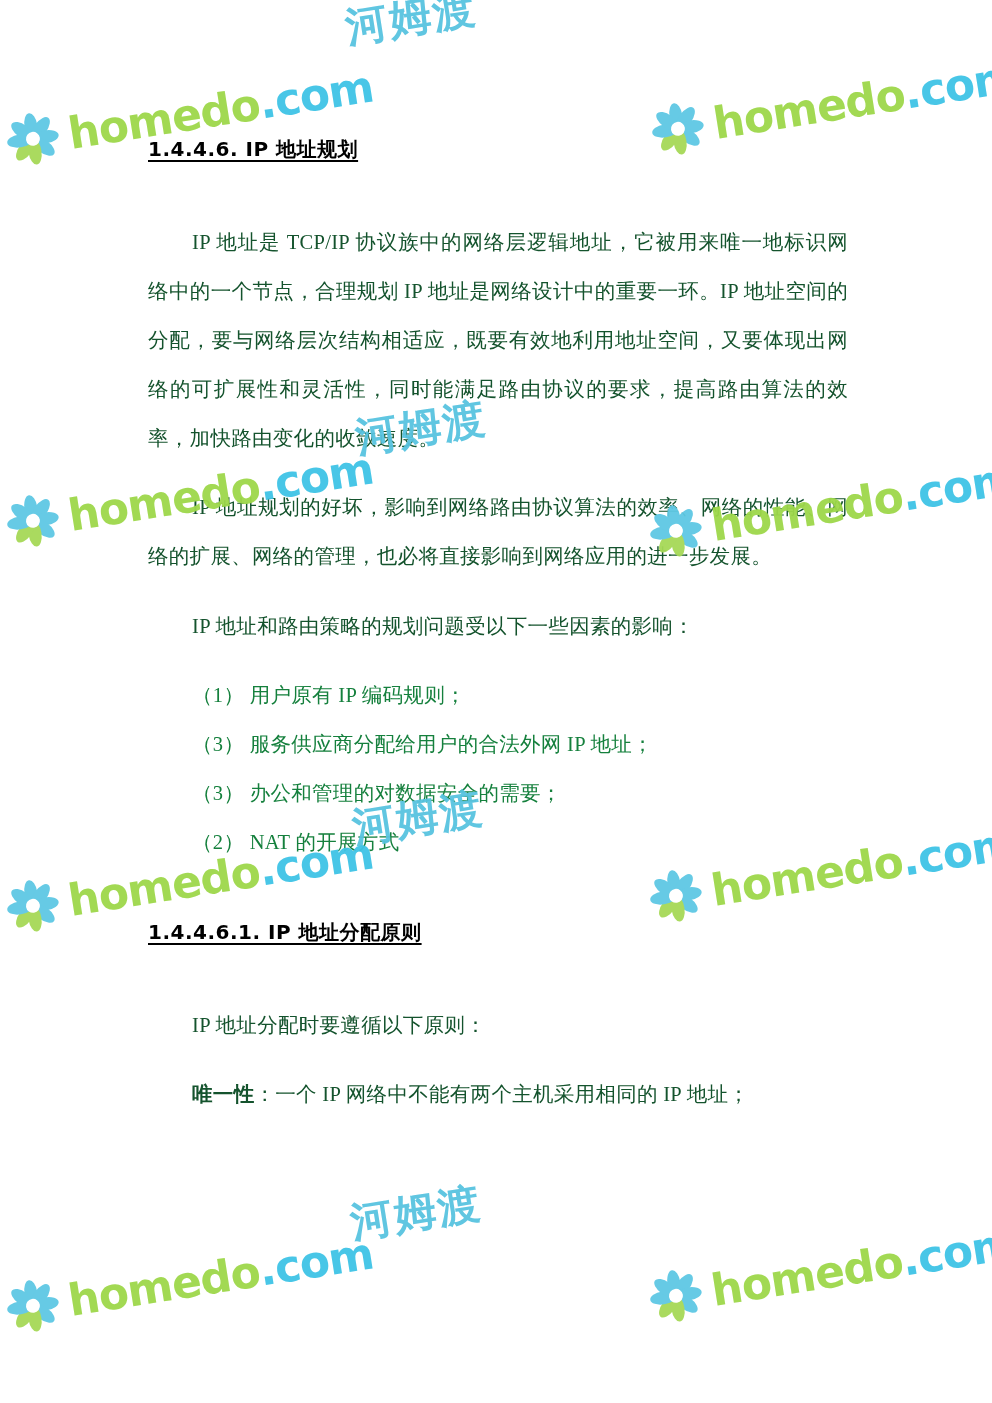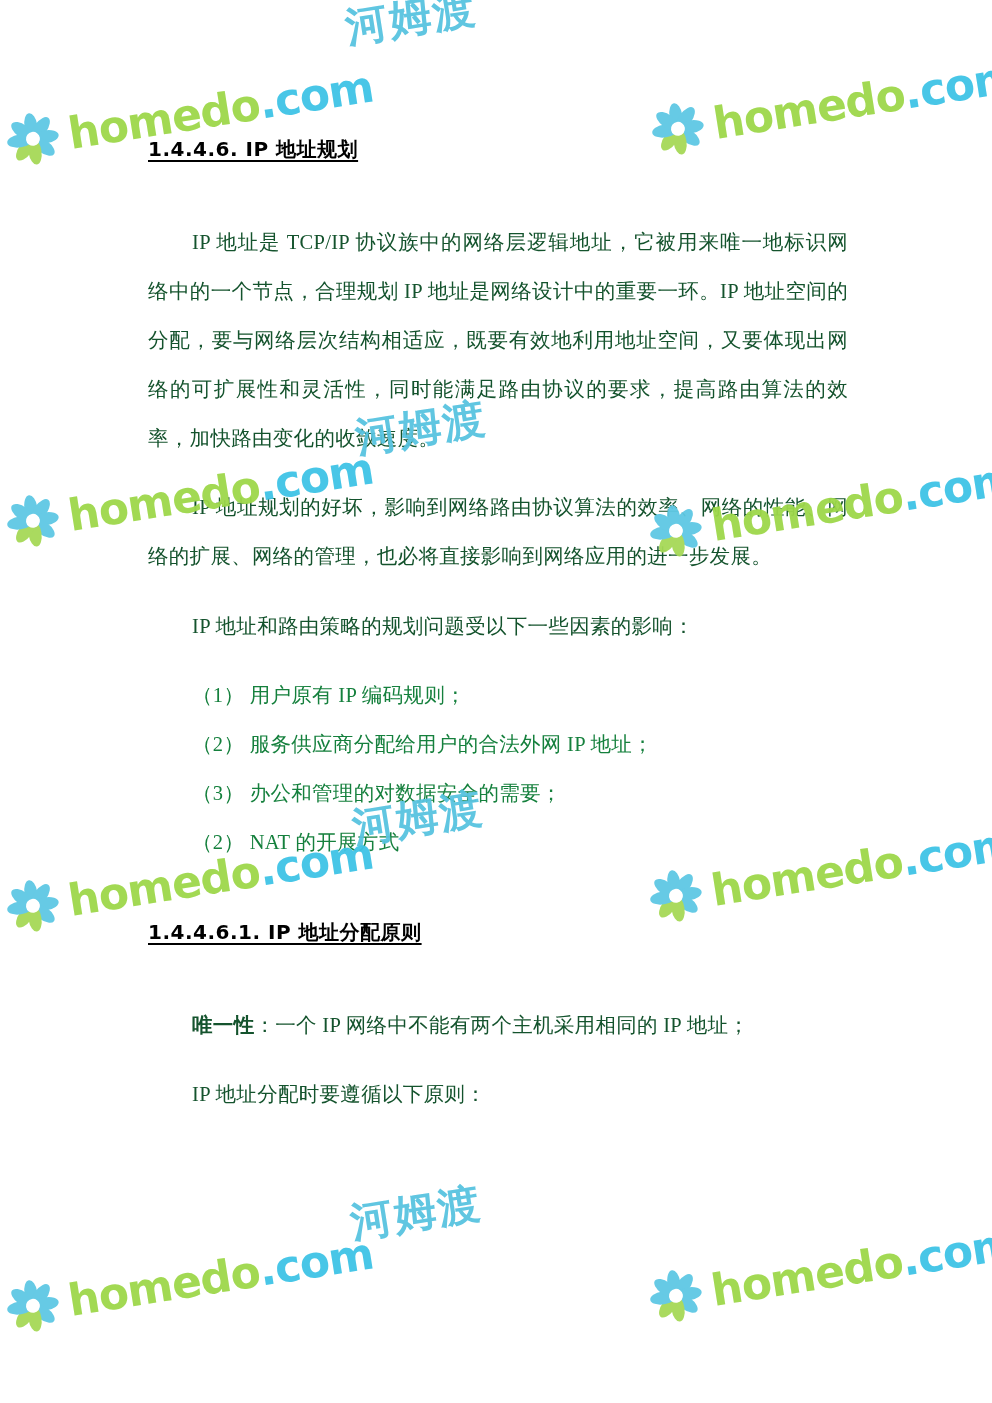--- a/index.html
+++ b/index.html
@@ -336,30 +336,30 @@
 
     <div class="spacer-md"></div>
 
     <p class="para indent">IP 地址是 TCP/IP 协议族中的网络层逻辑地址，它被用来唯一地标识网络中的一个节点，合理规划 IP 地址是网络设计中的重要一环。IP 地址空间的分配，要与网络层次结构相适应，既要有效地利用地址空间，又要体现出网络的可扩展性和灵活性，同时能满足路由协议的要求，提高路由算法的效率，加快路由变化的收敛速度。</p>
 
     <p class="para indent">IP 地址规划的好坏，影响到网络路由协议算法的效率、网络的性能、网络的扩展、网络的管理，也必将直接影响到网络应用的进一步发展。</p>
 
     <p class="para indent">IP 地址和路由策略的规划问题受以下一些因素的影响：</p>
 
     <div class="list-item">（1） 用户原有 IP 编码规则；</div>
-    <div class="list-item">（2） 服务供应商分配给用户的合法外网 IP 地址；</div>
+    <div class="list-item">（3） 服务供应商分配给用户的合法外网 IP 地址；</div>
     <div class="list-item">（3） 办公和管理的对数据安全的需要；</div>
     <div class="list-item">（2） NAT 的开展方式</div>
 
     <div class="spacer-lg"></div>
 
     <div class="heading-wrap">
       <span class="heading">1.4.4.6.1.  IP 地址分配原则</span>
     </div>
 
     <div class="spacer-md"></div>
 
+    <p class="para indent">IP 地址分配时要遵循以下原则：</p>
+
     <p class="para indent"><span class="bold-lead">唯一性</span><span>：一个 IP 网络中不能有两个主机采用相同的 IP 地址；</span></p>
 
-    <p class="para indent">IP 地址分配时要遵循以下原则：</p>
-
   </div>
 </div>
 
 </body></html>

